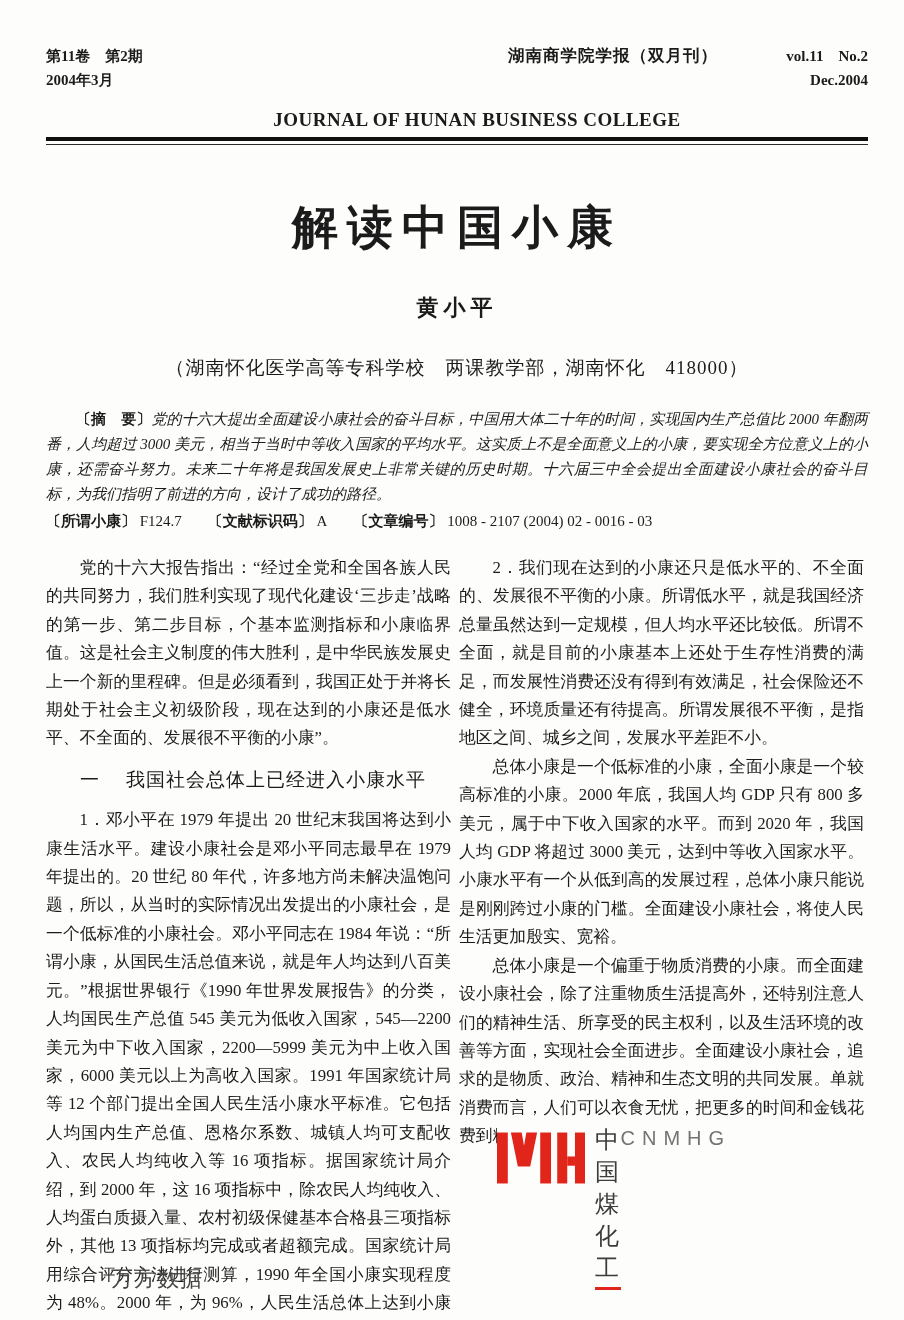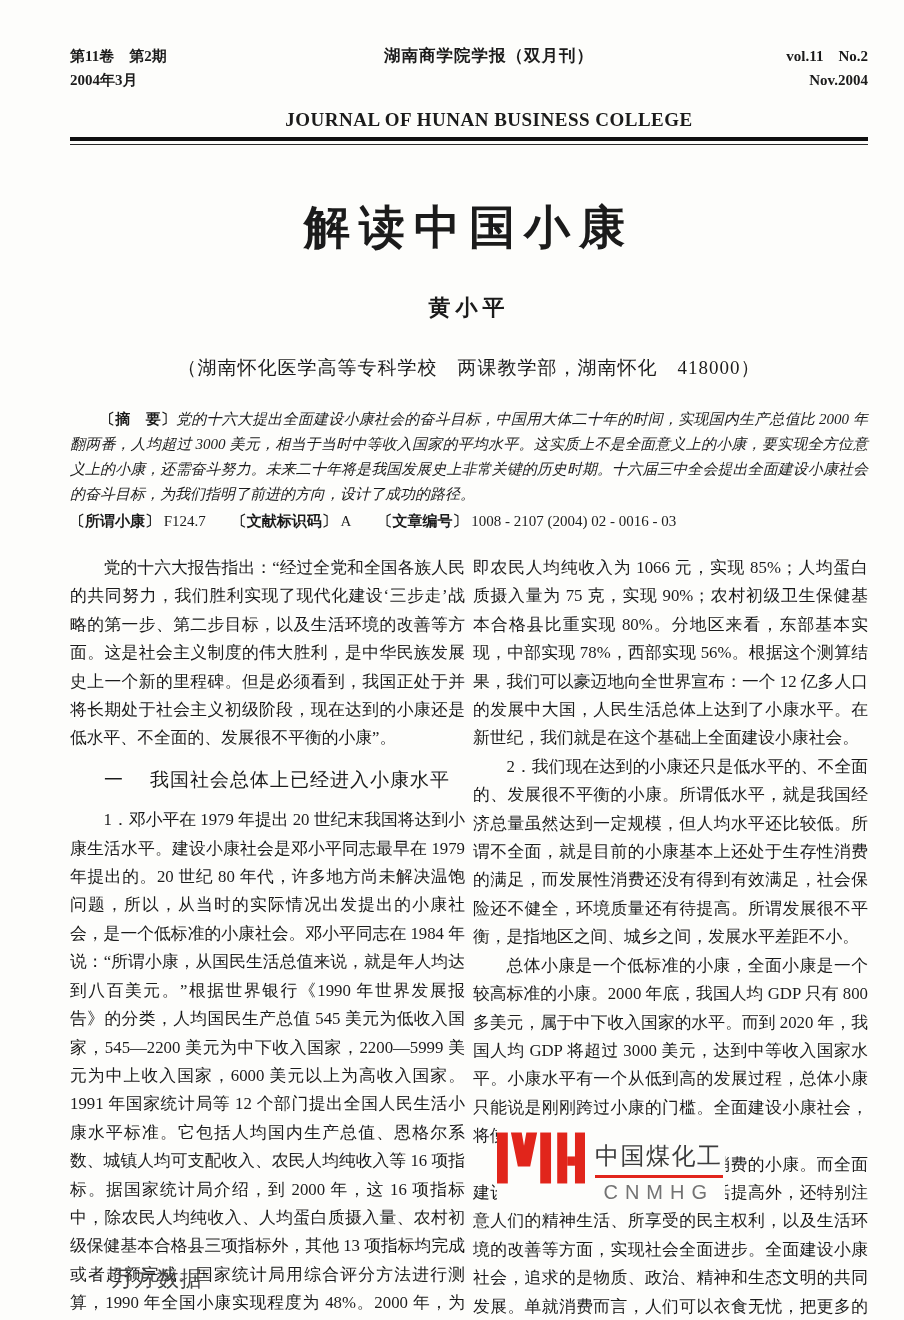--- a/index.html
+++ b/index.html
@@ -2,28 +2,28 @@
 <html><head>
 <meta charset="utf-8">
 <style>
   html,body { margin:0; padding:0; }
   body {
     width:904px; height:1320px; position:relative;
     background:#fdfdfb; color:#1b1b1b;
     font-family:"Liberation Serif","DejaVu Serif",serif;
     overflow:hidden;
   }
-  .page { position:absolute; inset:0; padding:44px 36px 0 70px; box-sizing:border-box; }
+  .page { position:absolute; inset:0; padding:44px 36px 0 46px; box-sizing:border-box; }
 
   
   .hdr { display:flex; justify-content:space-between; align-items:flex-start; }
   .hdr .cell { font-size:15px; font-weight:bold; line-height:24px; }
   .hdr-left { text-align:left; width:190px; }
   .hdr-center { flex:1; text-align:center; }
-  .hdr-center .cn { font-size:16.5px; letter-spacing:1px; }
+  .hdr-center .cn { font-size:16.5px; letter-spacing:1px;text-align:right; }
   .hdr-center .en { font-size:19px; letter-spacing:.5px;margin-top:40px; }
   .hdr-right { text-align:right; width:150px; }
   .rule1 { margin-top:5px; border-top:4px solid #101010; }
   .rule2 { margin-top:3px; border-top:1.8px solid #2a2a2a; }
 
   
   .title { text-align:center; font-size:46px; font-weight:bold; letter-spacing:9px; margin-top:52px; }
   .author { text-align:center; font-size:22px; font-weight:bold; letter-spacing:5px; margin-top:34px; }
   .affil { text-align:center; font-size:19px; margin-top:32px; letter-spacing:1px; }
 
@@ -41,21 +41,21 @@
   .para { text-indent:2em; }
   .h1 { font-weight:normal; font-size:19px; padding-left:34px; margin:13px 0 12px 0; letter-spacing:1px; text-indent:0; }
   .h1 .num { margin-right:26px; }
 
   
   .watermark {
     position:absolute; left:497px; top:1116px; width:228px; height:92px;
     background:#fdfdfb; display:flex; align-items:flex-start; gap:10px; z-index:5;
   }
   .wm-logo { flex:0 0 auto; margin-top:4px; }
-  .wm-text { display:flex; flex-direction:column; margin-top:24px;text-align:center; }
+  .wm-text { display:flex; flex-direction:row; margin-top:8px;text-align:center; }
   .wm-cn { font-size:24px; color:#3c3c3c; letter-spacing:1.5px; padding-bottom:3px;
            border-bottom:3px solid #e1251b; font-family:"Liberation Sans","DejaVu Sans",sans-serif; }
   .wm-en { font-size:20px; color:#737373; letter-spacing:7px; margin-top:3px;
            font-family:"Liberation Sans","DejaVu Sans",sans-serif; }
 
   
   .wanfang { position:absolute; left:90px; top:1264px; font-size:22px; color:#454545;
              letter-spacing:1px; font-family:"Liberation Sans","DejaVu Sans",sans-serif;margin-left:21px; }
 </style>
 </head>
@@ -67,44 +67,43 @@
     <div class="hdr-left cell">
       <div>第11卷　第2期</div>
       <div>2004年3月</div>
     </div>
     <div class="hdr-center cell">
       <div class="cn">湖南商学院学报（双月刊）</div>
       <div class="en">JOURNAL OF HUNAN BUSINESS COLLEGE</div>
     </div>
     <div class="hdr-right cell">
       <div>vol.11　No.2</div>
-      <div>Nov.2004</div>
+      <div>Dec.2004</div>
     </div>
   </div>
   <div class="rule1"></div>
   <div class="rule2"></div>
 
   <div class="title">解读中国小康</div>
   <div class="author">黄小平</div>
   <div class="affil">（湖南怀化医学高等专科学校　两课教学部，湖南怀化　418000）</div>
 
   <div class="meta">
     <div class="abstract"><span class="lbl">〔摘　要〕</span><span>党的十六大提出全面建设小康社会的奋斗目标，中国用大体二十年的时间，实现国内生产总值比 2000 年翻两番，人均超过 3000 美元，相当于当时中等收入国家的平均水平。这实质上不是全面意义上的小康，要实现全方位意义上的小康，还需奋斗努力。未来二十年将是我国发展史上非常关键的历史时期。十六届三中全会提出全面建设小康社会的奋斗目标，为我们指明了前进的方向，设计了成功的路径。</span></div>
     <div class="clc-line"><span class="lbl">〔所谓小康〕</span> <span>F124.7</span><span class="sp"></span><span class="lbl">〔文献标识码〕</span> <span>A</span><span class="sp"></span><span class="lbl">〔文章编号〕</span> <span>1008 - 2107 (2004) 02 - 0016 - 03</span></div>
   </div>
 
   <div class="cols">
     <div class="col">
-      <div class="para">党的十六大报告指出：“经过全党和全国各族人民的共同努力，我们胜利实现了现代化建设‘三步走’战略的第一步、第二步目标，以及生活环境的改善等方面。这是社会主义制度的伟大胜利，是中华民族发展史上一个新的里程碑。但是必须看到，我国正处于并将长期处于社会主义初级阶段，现在达到的小康还是低水平、不全面的、发展很不平衡的小康”。</div>
+      <div class="para">党的十六大报告指出：“经过全党和全国各族人民的共同努力，我们胜利实现了现代化建设‘三步走’战略的第一步、第二步目标，个基本监测指标和小康临界值。这是社会主义制度的伟大胜利，是中华民族发展史上一个新的里程碑。但是必须看到，我国正处于并将长期处于社会主义初级阶段，现在达到的小康还是低水平、不全面的、发展很不平衡的小康”。</div>
       <div class="h1"><span class="num">一</span><span>我国社会总体上已经进入小康水平</span></div>
       <div class="para">1．邓小平在 1979 年提出 20 世纪末我国将达到小康生活水平。建设小康社会是邓小平同志最早在 1979 年提出的。20 世纪 80 年代，许多地方尚未解决温饱问题，所以，从当时的实际情况出发提出的小康社会，是一个低标准的小康社会。邓小平同志在 1984 年说：“所谓小康，从国民生活总值来说，就是年人均达到八百美元。”根据世界银行《1990 年世界发展报告》的分类，人均国民生产总值 545 美元为低收入国家，545—2200 美元为中下收入国家，2200—5999 美元为中上收入国家，6000 美元以上为高收入国家。1991 年国家统计局等 12 个部门提出全国人民生活小康水平标准。它包括人均国内生产总值、恩格尔系数、城镇人均可支配收入、农民人均纯收入等 16 项指标。据国家统计局介绍，到 2000 年，这 16 项指标中，除农民人均纯收入、人均蛋白质摄入量、农村初级保健基本合格县三项指标外，其他 13 项指标均完成或者超额完成。国家统计局用综合评分方法进行测算，1990 年全国小康实现程度为 48%。2000 年，为 96%，人民生活总体上达到小康水平。1991 年国家统计局与计划、财政、卫生、教育等 12 个部门的研究人员组成了课题组，按照党中央、国务院提出的小康社会的内涵确定了 16 个基本监测指标和小康临界值。用综合评分方法对这 16 个指标进行测算，1990 年全国小康实现程度为 48%，2000 年为 96%。到 2000 年，尚有三个指标没有达到小康标准，</div>
     </div>
 
     <div class="col">
-      <div>即农民人均纯收入为 1066 元，实现 85%；人均蛋白质摄入量为 75 克，实现 90%；农村初级卫生保健基本合格县比重实现 80%。分地区来看，东部基本实现，中部实现 78%，西部实现 56%。根据这个测算结果，我们可以豪迈地向全世界宣布：一个 12 亿多人口的发展中大国，人民生活总体上达到了小康水平。在新世纪，我们就是在这个基础上全面建设小康社会。</div>
       <div class="para">2．我们现在达到的小康还只是低水平的、不全面的、发展很不平衡的小康。所谓低水平，就是我国经济总量虽然达到一定规模，但人均水平还比较低。所谓不全面，就是目前的小康基本上还处于生存性消费的满足，而发展性消费还没有得到有效满足，社会保险还不健全，环境质量还有待提高。所谓发展很不平衡，是指地区之间、城乡之间，发展水平差距不小。</div>
       <div class="para">总体小康是一个低标准的小康，全面小康是一个较高标准的小康。2000 年底，我国人均 GDP 只有 800 多美元，属于中下收入国家的水平。而到 2020 年，我国人均 GDP 将超过 3000 美元，达到中等收入国家水平。小康水平有一个从低到高的发展过程，总体小康只能说是刚刚跨过小康的门槛。全面建设小康社会，将使人民生活更加殷实、宽裕。</div>
       <div class="para">总体小康是一个偏重于物质消费的小康。而全面建设小康社会，除了注重物质生活提高外，还特别注意人们的精神生活、所享受的民主权利，以及生活环境的改善等方面，实现社会全面进步。全面建设小康社会，追求的是物质、政治、精神和生态文明的共同发展。单就消费而言，人们可以衣食无忧，把更多的时间和金钱花费到精神消费和享受消费上来。</div>
 
     </div>
   </div>
 
 </div>
 
 <div class="watermark">

